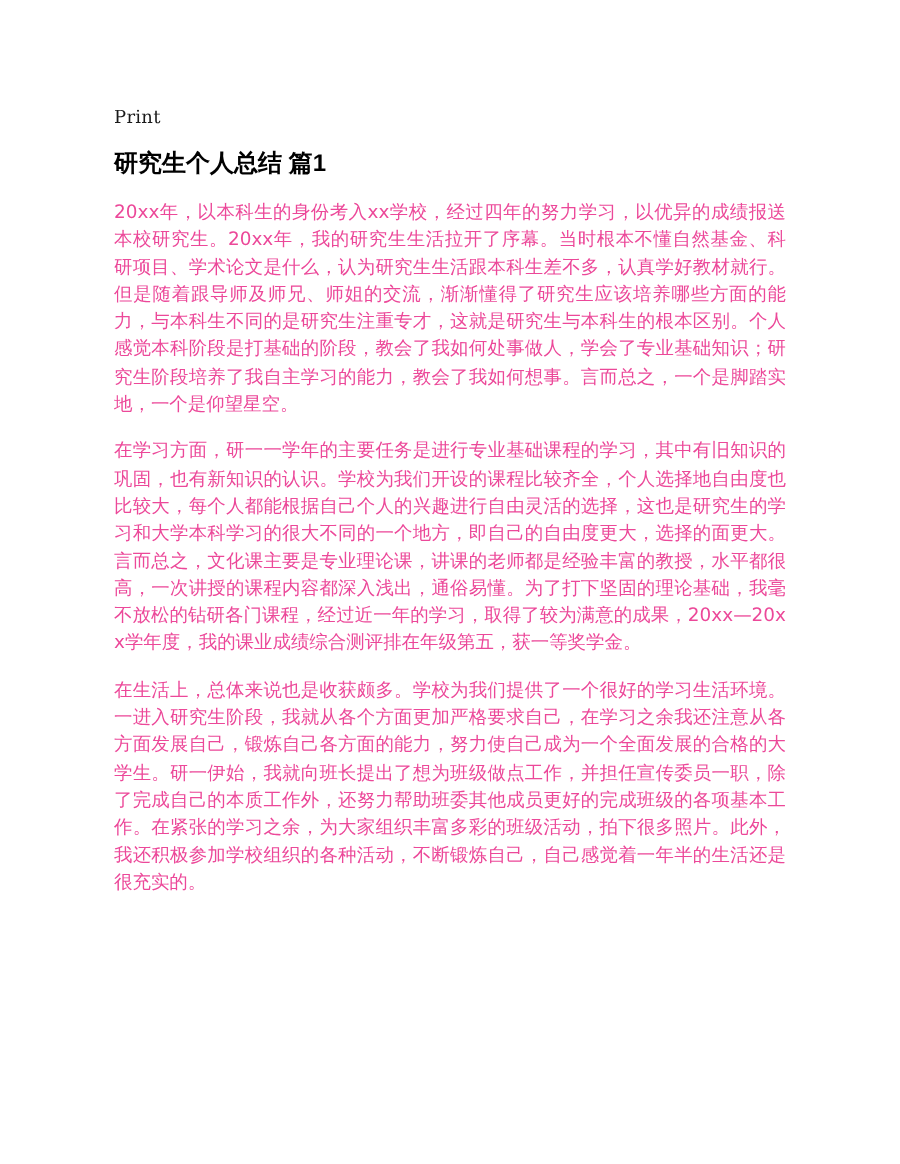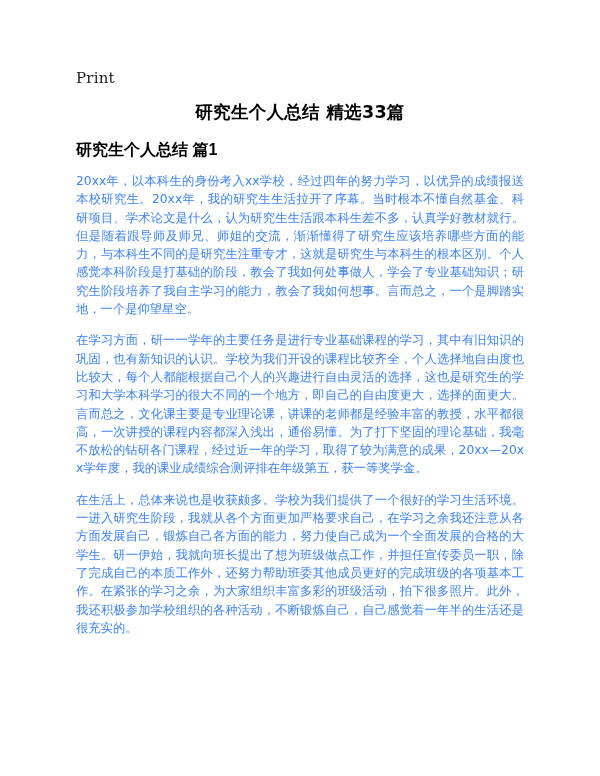--- a/index.html
+++ b/index.html
@@ -20,21 +20,21 @@
     width: 600px;
     height: 776px;
     background: #ffffff;
     box-sizing: border-box;
   }
   .print-label {
     position: absolute;
     left: 76px;
     top: 72px;
     font-family: "DejaVu Serif", "Liberation Serif", serif;
-    font-size: 15px;
+    font-size: 12px;
     line-height: 13px;
     color: #1a1a1a;
     letter-spacing: 0.2px;
   }
   .content {
     position: absolute;
     left: 76px;
     top: 100px;
     width: 448px;
   }
@@ -67,37 +67,36 @@
     color: #000;
   }
   .body-par {
     font-family: "DejaVu Sans", sans-serif;
     font-weight: normal;
     font-size: 12.3px;
     line-height: 18.3px;
     margin: 0 0 13px 0;
     text-align: justify;
     text-justify: inter-ideograph;
-    color: #3b82f6;
+    color: #ec4899;
     word-break: break-all;
   }
   .body-par:last-child {
     margin-bottom: 0;
   }
 </style>
 </head>
 <body>
 
 <div class="page">
 
   <div class="print-label">Print</div>
 
   <div class="content">
 
-    <h1 class="doc-title">研究生个人总结 精选33篇</h1>
 
 
     <h2 class="section-heading">研究生个人总结 篇1</h2>
 
     <p class="body-par">20xx年，以本科生的身份考入xx学校，经过四年的努力学习，以优异的成绩报送本校研究生。20xx年，我的研究生生活拉开了序幕。当时根本不懂自然基金、科研项目、学术论文是什么，认为研究生生活跟本科生差不多，认真学好教材就行。但是随着跟导师及师兄、师姐的交流，渐渐懂得了研究生应该培养哪些方面的能力，与本科生不同的是研究生注重专才，这就是研究生与本科生的根本区别。个人感觉本科阶段是打基础的阶段，教会了我如何处事做人，学会了专业基础知识；研究生阶段培养了我自主学习的能力，教会了我如何想事。言而总之，一个是脚踏实地，一个是仰望星空。</p>
 
 
     <p class="body-par">在学习方面，研一一学年的主要任务是进行专业基础课程的学习，其中有旧知识的巩固，也有新知识的认识。学校为我们开设的课程比较齐全，个人选择地自由度也比较大，每个人都能根据自己个人的兴趣进行自由灵活的选择，这也是研究生的学习和大学本科学习的很大不同的一个地方，即自己的自由度更大，选择的面更大。言而总之，文化课主要是专业理论课，讲课的老师都是经验丰富的教授，水平都很高，一次讲授的课程内容都深入浅出，通俗易懂。为了打下坚固的理论基础，我毫不放松的钻研各门课程，经过近一年的学习，取得了较为满意的成果，20xx—20xx学年度，我的课业成绩综合测评排在年级第五，获一等奖学金。</p>
 
     <p class="body-par">在生活上，总体来说也是收获颇多。学校为我们提供了一个很好的学习生活环境。一进入研究生阶段，我就从各个方面更加严格要求自己，在学习之余我还注意从各方面发展自己，锻炼自己各方面的能力，努力使自己成为一个全面发展的合格的大学生。研一伊始，我就向班长提出了想为班级做点工作，并担任宣传委员一职，除了完成自己的本质工作外，还努力帮助班委其他成员更好的完成班级的各项基本工作。在紧张的学习之余，为大家组织丰富多彩的班级活动，拍下很多照片。此外，我还积极参加学校组织的各种活动，不断锻炼自己，自己感觉着一年半的生活还是很充实的。</p>

